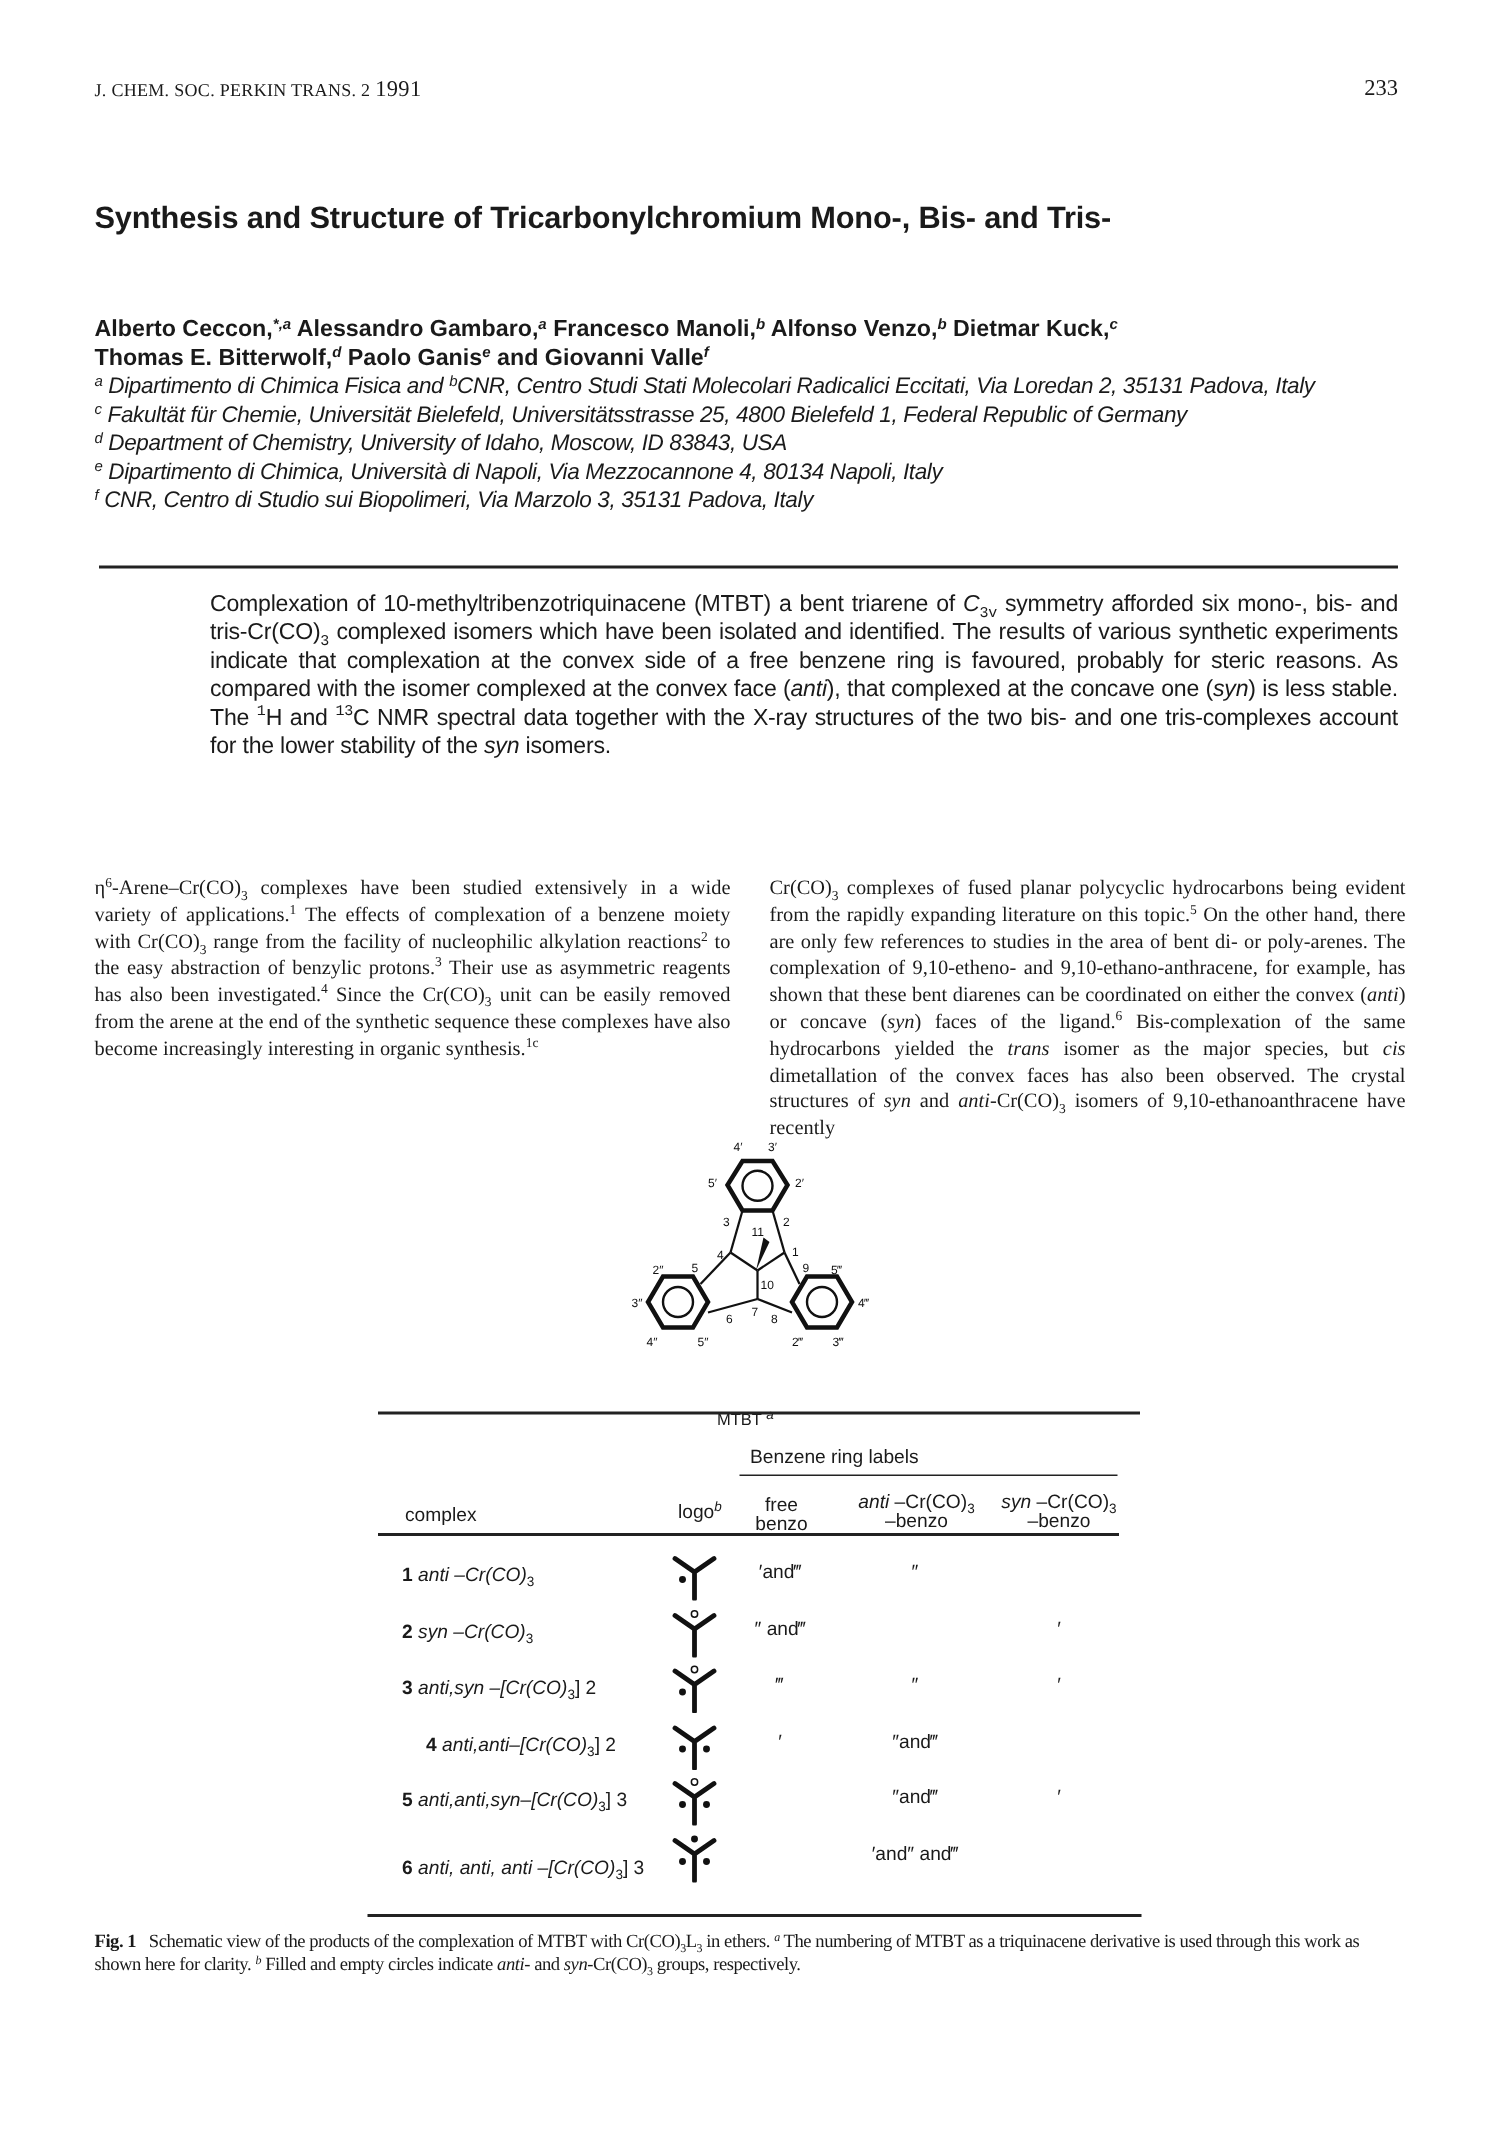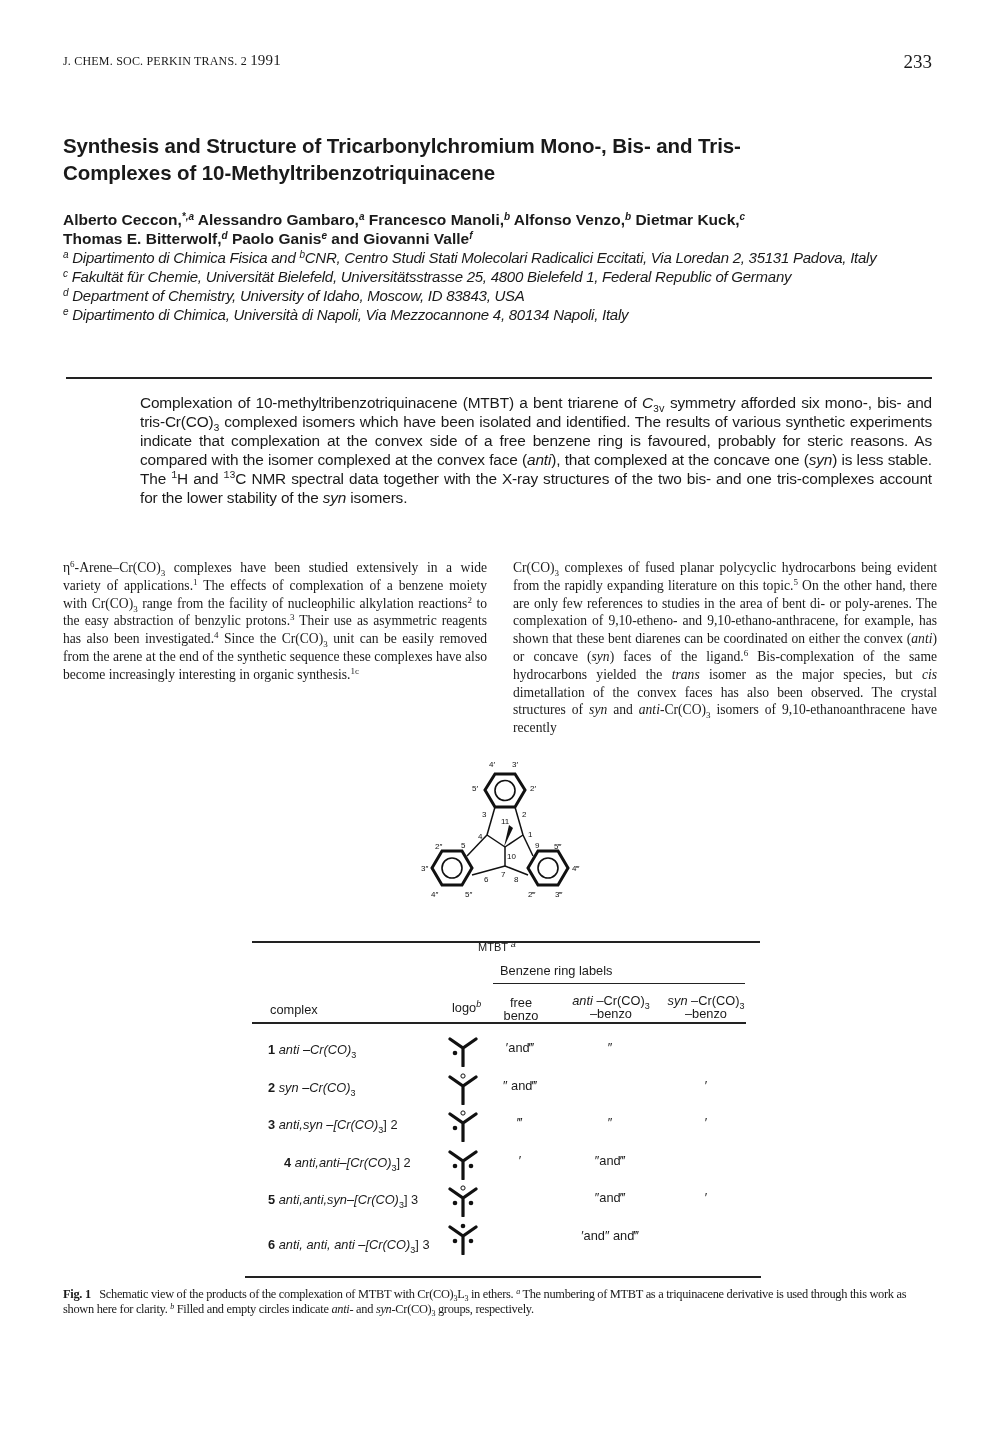--- a/index.html
+++ b/index.html
@@ -3,42 +3,42 @@
   <meta charset="utf-8">
   <style>
     * { box-sizing: border-box; margin: 0; padding: 0; }
     html, body { width: 1000px; height: 1437px; background: #ffffff; overflow: hidden; }
     body { position: relative; color: #1a1a1a; font-family: "Liberation Serif", serif; }
     .abs { position: absolute; }
 
     
     .running-head { left: 63px; top: 52px; font-family: "Liberation Serif", serif; font-size: 12px; letter-spacing: 0.2px; }
     .running-head .yr { font-size: 15px; }
-    .page-num { right: 68px; top: 51px; font-size: 19px; }
+    .page-num { right: 68px; top: 51px; font-size: 15px; }
 
     
     .title { left: 63px; top: 132px; width: 880px; font-family: "Liberation Sans", sans-serif; font-weight: bold; font-size: 20.5px; line-height: 27px; letter-spacing: -0.1px; }
 
     
     .authors { left: 63px; top: 210px; width: 890px; font-family: "Liberation Sans", sans-serif; font-weight: bold; font-size: 15.5px; line-height: 19px; }
     .authors sup { font-style: italic; font-weight: bold; font-size: 10px; vertical-align: 5px; line-height: 0; }
 
     
     .affils { left: 63px; top: 248px; width: 890px; font-family: "Liberation Sans", sans-serif; font-style: italic; font-size: 15px; line-height: 19px; letter-spacing: -0.25px; }
     .affils sup { font-size: 10px; vertical-align: 5px; line-height: 0; }
 
     .rule { height: 1.5px; background: #222; }
     .rule-top { left: 66px; top: 377px; width: 866px; }
 
     
     .abstract { left: 140px; top: 393px; width: 792px; font-family: "Liberation Sans", sans-serif; font-size: 15.4px; line-height: 19.1px; text-align: justify; letter-spacing: -0.15px; }
     .abstract sub, .abstract sup { font-size: 10px; line-height: 0; font-family: Liberation Mono, monospace; }
 
     
-    .col { font-family: "Liberation Serif", serif; font-size: 13.6px; line-height: 17.8px; text-align: justify; width: 424px; }
+    .col { font-family: "Liberation Serif", serif; font-size: 13.6px; line-height: 17.8px; text-align: justify; width: 424px; margin-top: 24px; }
     .col-left { left: 63px; top: 559px; }
     .col-right { left: 513px; top: 559px; }
     .col sup { font-size: 9px; line-height: 0; vertical-align: 5px; }
     .col sub { font-size: 9px; line-height: 0; }
     .indent { text-indent: 14px; }
 
     
     .structure { left: 405px; top: 757px; width: 205px; height: 180px; }
     .struct-caption { left: 478px; top: 920px; font-family: "Liberation Sans", sans-serif; font-size: 11px; margin-top: 21px; }
     .struct-caption sup { font-style: italic; font-size: 9px; vertical-align: 4px; line-height: 0; }
@@ -67,39 +67,39 @@
 <body>
 
 <div class="abs running-head">
   <span>J. CHEM. SOC. PERKIN TRANS. 2</span>
   <span class="yr">1991</span>
 </div>
 <div class="abs page-num">233</div>
 
 <div class="abs title">
   <div>Synthesis and Structure of Tricarbonylchromium Mono-, Bis- and Tris-</div>
-  <div>Complexes of 10-Methyltribenzotriquinacene</div>
 </div>
 
 <div class="abs authors">
   <span>Alberto Ceccon,</span><sup>*,a</sup>
   <span>Alessandro Gambaro,</span><sup>a</sup>
   <span>Francesco Manoli,</span><sup>b</sup>
   <span>Alfonso Venzo,</span><sup>b</sup>
   <span>Dietmar Kuck,</span><sup>c</sup><br>
   <span>Thomas E. Bitterwolf,</span><sup>d</sup>
   <span>Paolo Ganis</span><sup>e</sup>
   <span>and Giovanni Valle</span><sup>f</sup>
 </div>
 
 <div class="abs affils">
   <div><sup>a</sup> <span>Dipartimento di Chimica Fisica and</span> <sup>b</sup><span>CNR, Centro Studi Stati Molecolari Radicalici Eccitati, Via Loredan 2, 35131 Padova, Italy</span></div>
   <div><sup>c</sup> <span>Fakultät für Chemie, Universität Bielefeld, Universitätsstrasse 25, 4800 Bielefeld 1, Federal Republic of Germany</span></div>
   <div><sup>d</sup> <span>Department of Chemistry, University of Idaho, Moscow, ID 83843, USA</span></div>
   <div><sup>e</sup> <span>Dipartimento di Chimica, Università di Napoli, Via Mezzocannone 4, 80134 Napoli, Italy</span></div>
+  <div><sup>f</sup> <span>CNR, Centro di Studio sui Biopolimeri, Via Marzolo 3, 35131 Padova, Italy</span></div>
 </div>
 
 <div class="abs rule rule-top"></div>
 
 <div class="abs abstract"><span>Complexation of 10-methyltribenzotriquinacene (MTBT) a bent triarene of </span><i>C</i><sub>3v</sub><span> symmetry afforded six mono-, bis- and tris-Cr(CO)</span><sub>3</sub><span> complexed isomers which have been isolated and identified. The results of various synthetic experiments indicate that complexation at the convex side of a free benzene ring is favoured, probably for steric reasons. As compared with the isomer complexed at the convex face (</span><i>anti</i><span>), that complexed at the concave one (</span><i>syn</i><span>) is less stable. The </span><sup>1</sup><span>H and </span><sup>13</sup><span>C NMR spectral data together with the X-ray structures of the two bis- and one tris-complexes account for the lower stability of the </span><i>syn</i><span> isomers.</span></div>
 
 <div class="abs col col-left">
   <p><span>η</span><sup>6</sup><span>-Arene–Cr(CO)</span><sub>3</sub><span> complexes have been studied extensively in a wide variety of applications.</span><sup>1</sup><span> The effects of complexation of a benzene moiety with Cr(CO)</span><sub>3</sub><span> range from the facility of nucleophilic alkylation reactions</span><sup>2</sup><span> to the easy abstraction of benzylic protons.</span><sup>3</sup><span> Their use as asymmetric reagents has also been investigated.</span><sup>4</sup><span> Since the Cr(CO)</span><sub>3</sub><span> unit can be easily removed from the arene at the end of the synthetic sequence these complexes have also become increasingly interesting in organic synthesis.</span><sup>1c</sup></p>
 </div>
 

